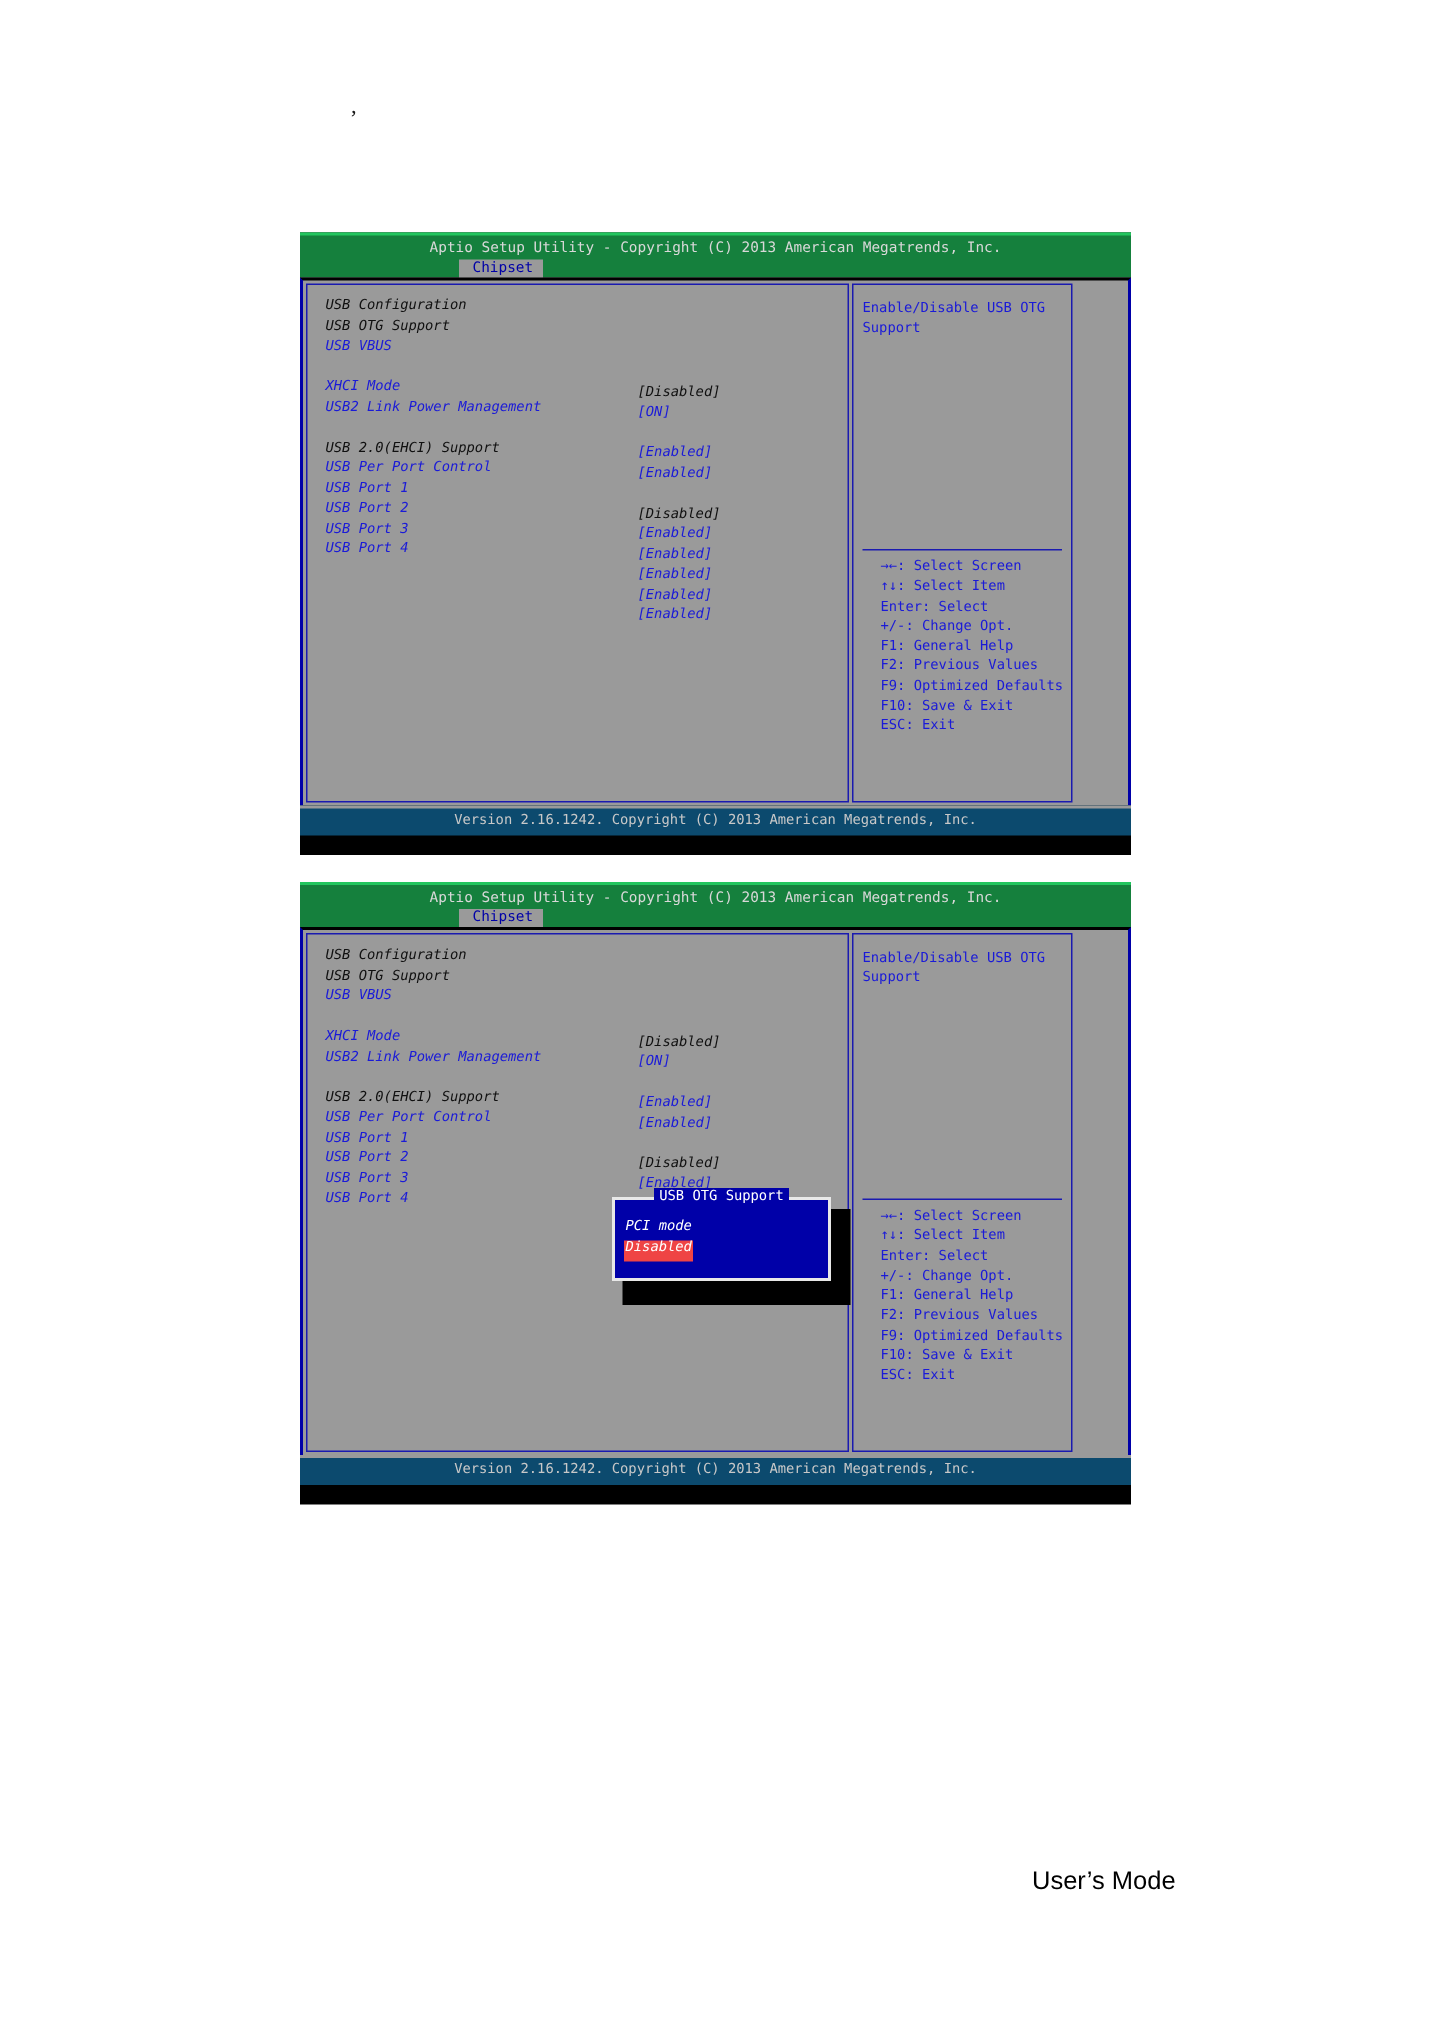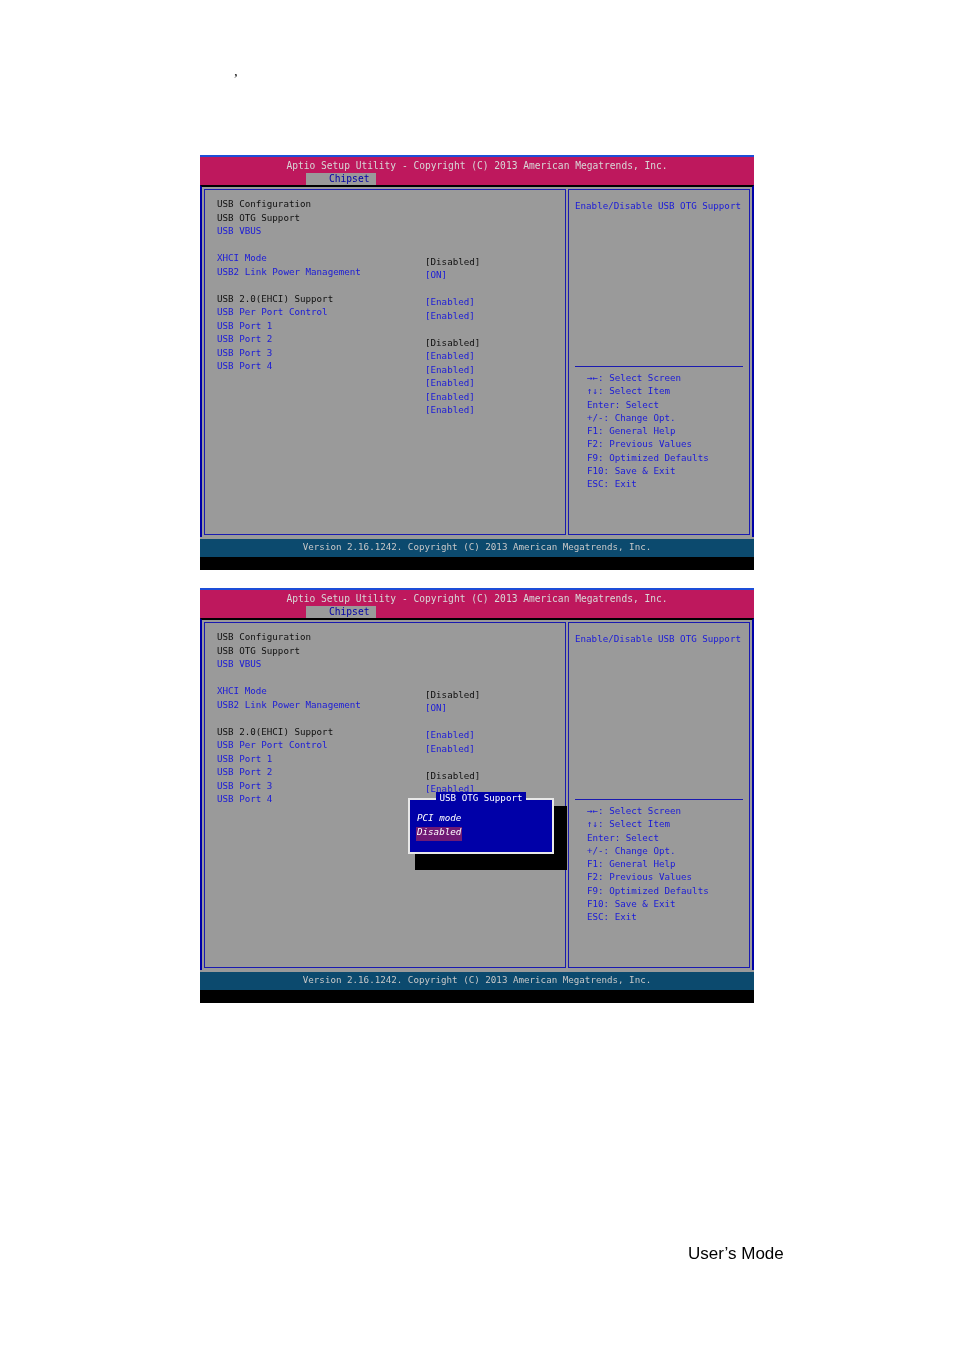--- a/index.html
+++ b/index.html
@@ -37,39 +37,39 @@
     line-height: 1.0;
     -webkit-font-smoothing: none;
   }
   .bios-1 { top: 155px; height: 415px; }
   .bios-2 { top: 588px; height: 415px; }
 
   
   .bios-titlebar {
     position: relative;
     height: 28px;
-    background: #be185d;
-    border-top: 2px solid #1d4ed8;
+    background: #15803d;
+    border-top: 2px solid #22c55e;
   }
   .bios-title {
     position: absolute;
     left: 0; right: 0;
     top: 4px;
     text-align: center;
     color: #d8d8d8;
     font-size: 9.6px;
     letter-spacing: 0px;
   }
   .bios-tab {
     position: absolute;
     left: 106px;
     top: 16px;
     background: #9a9a9a;
     color: #0000a8;
-    padding: 1px 7px 2px 23px;
+    padding: 1px 7px 2px 9px;
     font-size: 9.6px;
   }
 
   
   .bios-body {
     position: relative;
     height: 352px;
     background: #9a9a9a;
     border-top: 2px solid #000000;
     border-left: 2px solid #0000a8;
@@ -80,32 +80,33 @@
     position: absolute;
     left: 2px; top: 2px;
     width: 362px;
     height: 346px;
     border: 1px solid #1a1ab0;
     box-sizing: border-box;
   }
   .panel-right {
     position: absolute;
     left: 366px; top: 2px;
-    width: 182px;
+    width: 147px;
     height: 346px;
     border: 1px solid #1a1ab0;
     box-sizing: border-box;
   }
 
   
   .settings {
     position: absolute;
     left: 12px;
     top: 9px;
     width: 340px;
+    font-style: italic;
   }
   .srow {
     position: relative;
     height: 13.5px;
     white-space: pre;
   }
   .srow .lbl {
     position: absolute;
     left: 0;
     top: 0;
@@ -214,21 +215,21 @@
   }
   .popt {
     height: 14px;
     color: #ffffff;
     white-space: pre;
     padding: 0 1px;
     display: inline-block;
   }
   .popt-row { height: 14px; font-style: italic; }
   .popt.selected {
-    background: #701a75;
+    background: #ef4444;
     color: #ffffff;
   }
 
   
   .page-footer {
     position: absolute;
     left: 688px;
     top: 1244px;
     font-family: "Liberation Sans", sans-serif;
     font-size: 17px;

